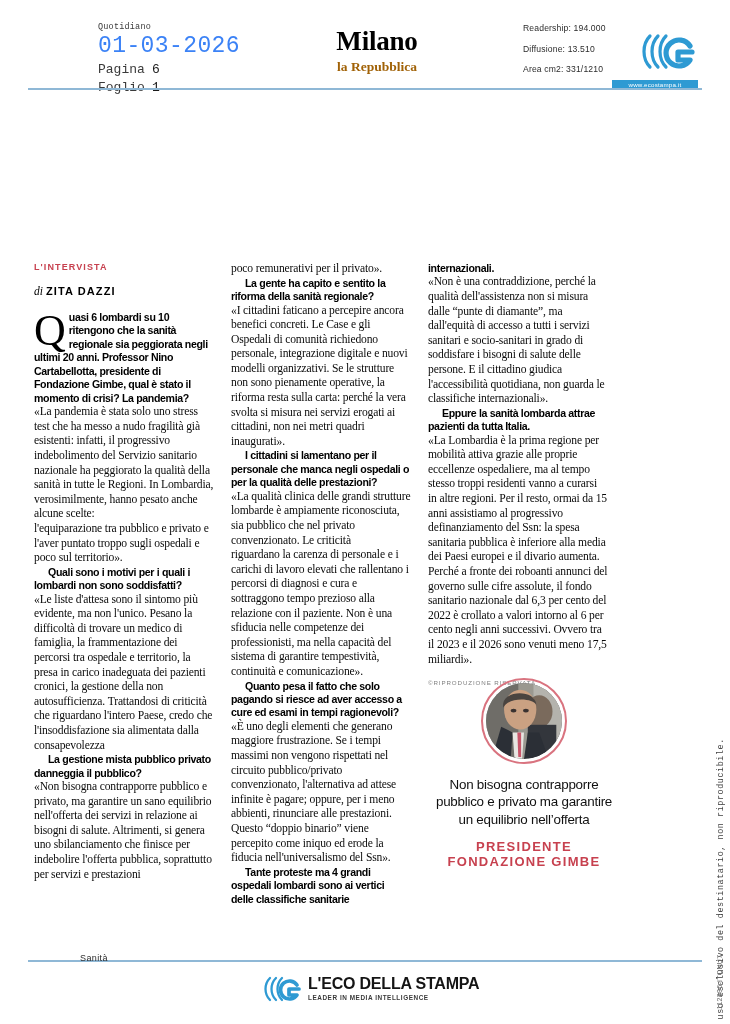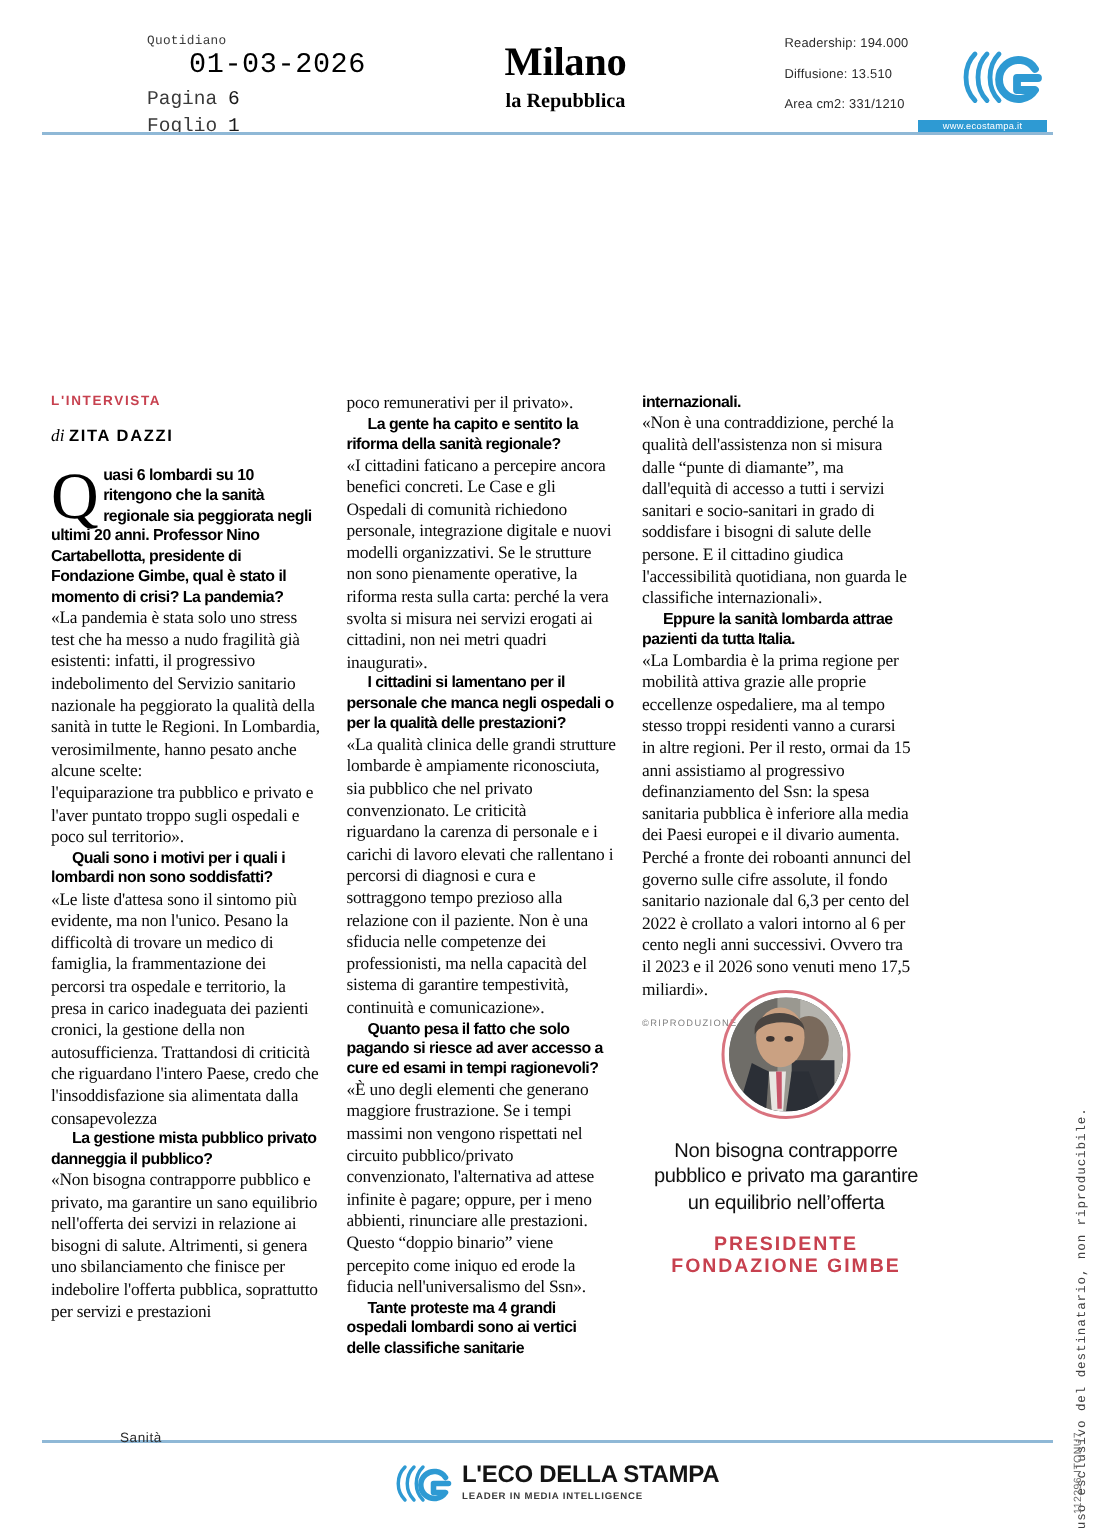--- a/index.html
+++ b/index.html
@@ -35,26 +35,25 @@
     position: absolute;
     left: 98px; top: 22px;
     font-family: Liberation Mono, monospace;
   }
   .meta-left .lbl-small {
     font-size: 8.5px;
     color: #3a3a3a;
     letter-spacing: .2px;
   }
   .meta-left .date {
-    font-size: 19px;
-    color: #000000;
+    font-size: 23px;
+    color: #3b82f6;
     letter-spacing: .4px;
     line-height: 1.15;
     margin-top: 1px;
-    margin-left: 28px;
   }
   .meta-row {
     display: flex;
     align-items: baseline;
     margin-top: 3px;
   }
   .meta-row .k {
     font-size: 13px;
     color: #3a3a3a;
     width: 54px;
@@ -75,21 +74,21 @@
     font-weight: bold;
     font-size: 27px;
     letter-spacing: -0.2px;
     color: #000;
     line-height: 1;
   }
   .paper-title .pt-sub {
     font-family: "Liberation Serif", serif;
     font-weight: bold;
     font-size: 13.5px;
-    color: #000000;
+    color: #a16207;
     margin-top: 5px;
     line-height: 1;
   }
 
   .meta-right {
     position: absolute;
     left: 523px; top: 24px;
     font-family: "Liberation Sans", sans-serif;
     font-size: 8.6px;
     color: #2c2c2c;
@@ -201,21 +200,21 @@
     font-family: "Liberation Serif", serif;
     font-size: 44px;
     line-height: 36px;
     padding: 2px 3px 0 0;
     color: #000;
   }
 
   
   .pullquote {
     position: absolute;
-    left: 428px; top: 660px;
+    left: 428px; top: 678px;
     width: 192px;
     text-align: center;
   }
   .portrait-ring {
     width: 86px; height: 86px;
     margin: 0 auto;
     border-radius: 50%;
     border: 2px solid #d9737f;
     padding: 3px;
     box-sizing: border-box;

